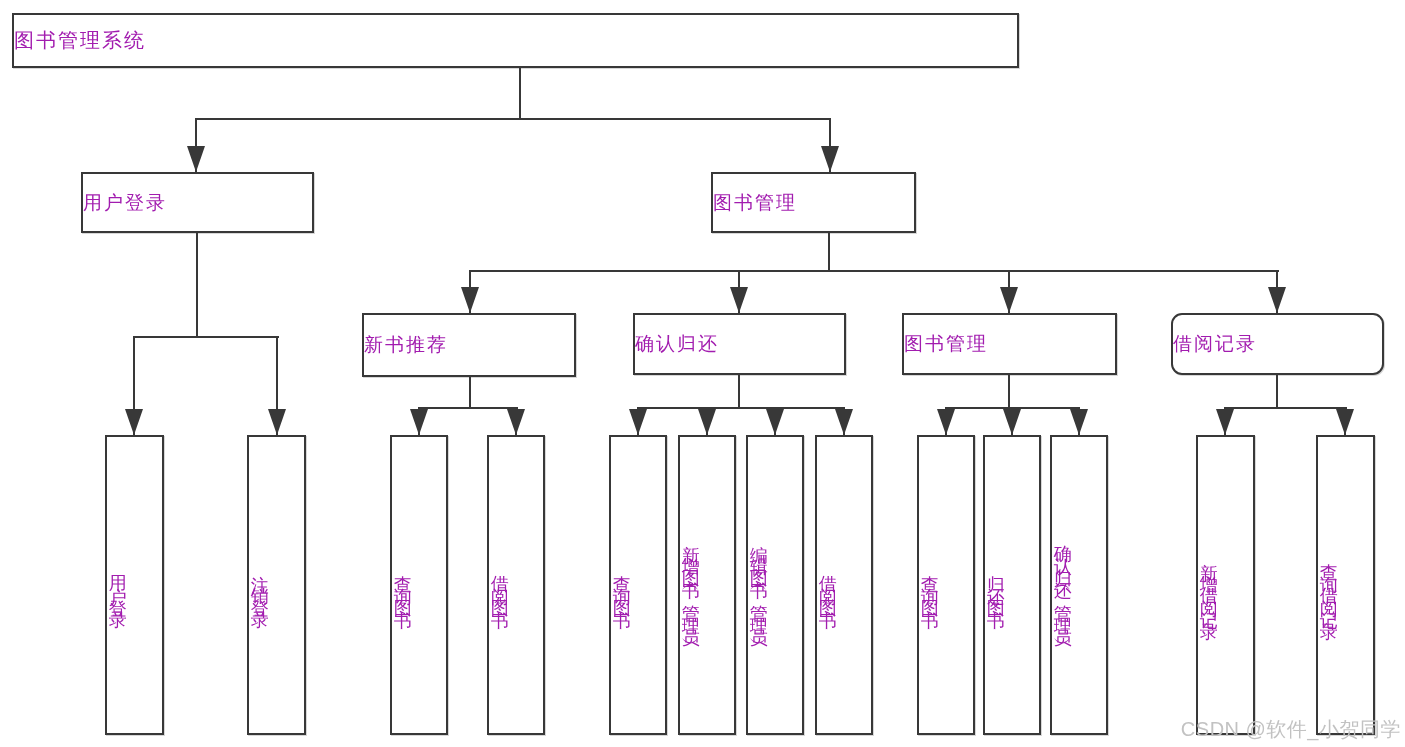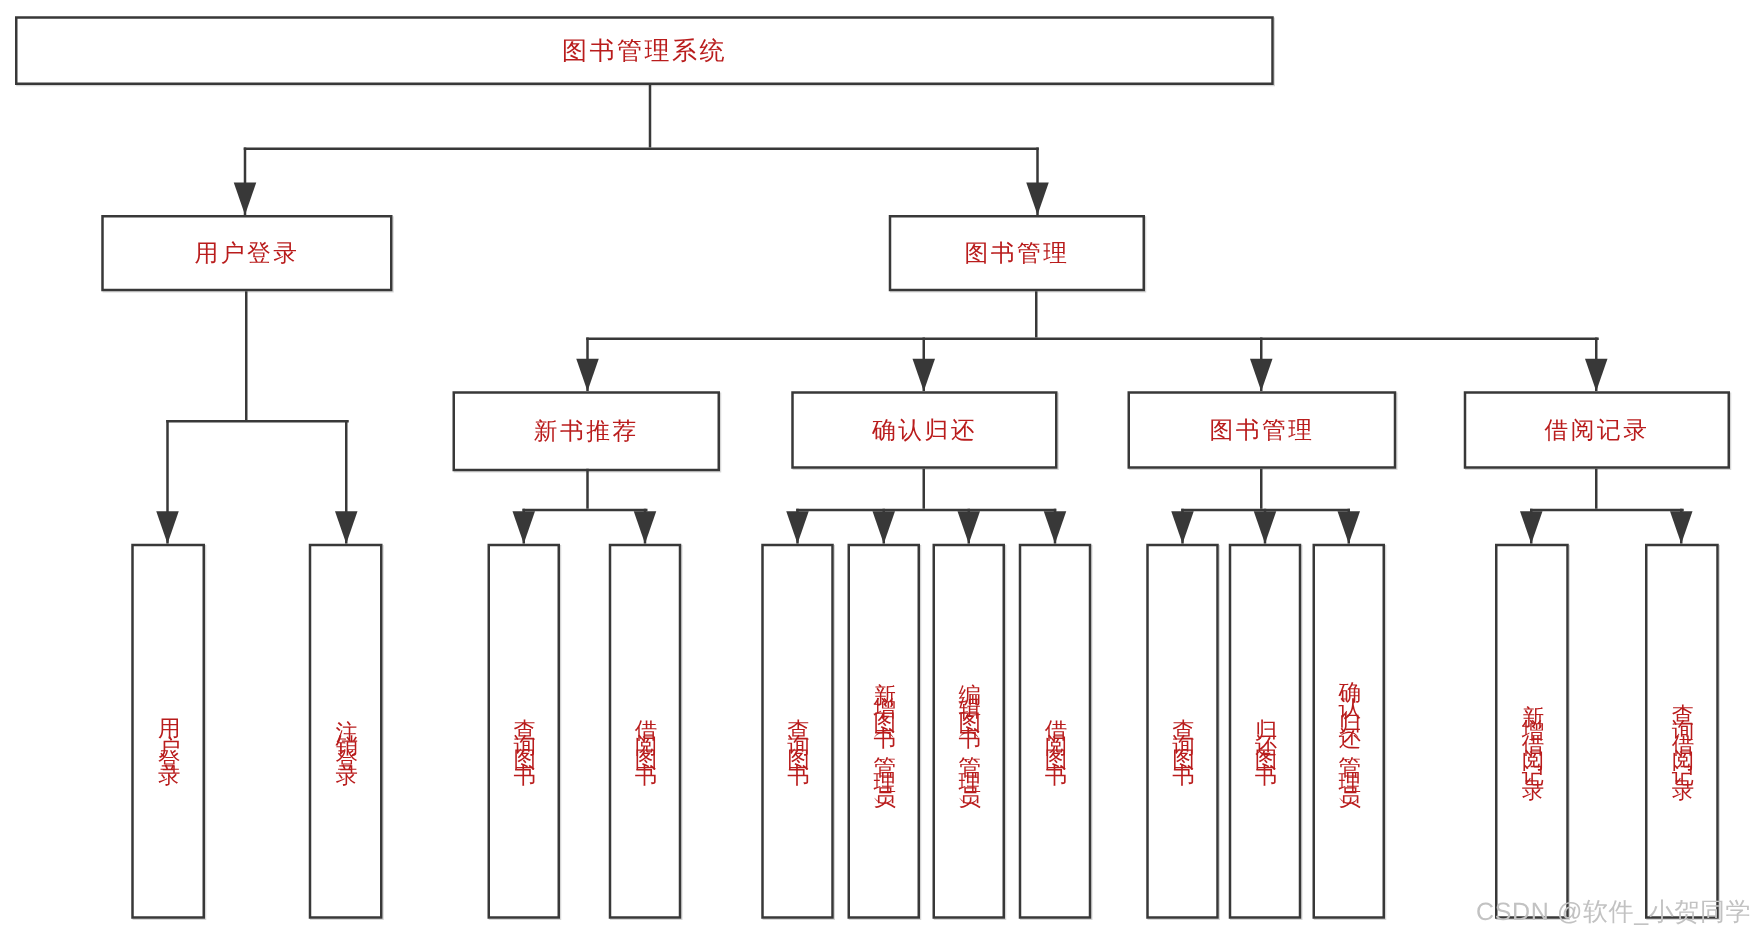--- a/index.html
+++ b/index.html
@@ -12,22 +12,22 @@
     background: #ffffff;
     overflow: hidden;
   }
   .node {
     position: absolute;
     background: #ffffff;
     border: 2px solid #383838;
     box-shadow: 1px 1px 0 rgba(140,140,140,0.35);
     display: flex;
     align-items: center;
-    justify-content: center;
-    color: #b91c1c;
+    justify-content: flex-start;
+    color: #a21caf;
   }
   .hnode { font-size: 19px; letter-spacing: 2px; }
   .root  { font-size: 20px; }
   .vnode span {
     writing-mode: vertical-rl;
     text-orientation: mixed;
     font-size: 18px;
     line-height: 1.1;
     letter-spacing: 12px;
     white-space: nowrap;
@@ -89,21 +89,21 @@
 
   <div class="node hnode" style="left:362px; top:313px; width:214px; height:64px;font-family:Liberation Mono, monospace;">
     <span>新书推荐</span>
   </div>
   <div class="node hnode" style="left:633px; top:313px; width:213px; height:62px;">
     <span>确认归还</span>
   </div>
   <div class="node hnode" style="left:902px; top:313px; width:215px; height:62px;">
     <span>图书管理</span>
   </div>
-  <div class="node hnode" style="left:1171px; top:313px; width:213px; height:62px;">
+  <div class="node hnode" style="left:1171px; top:313px; width:213px; height:62px;border-radius:11px;">
     <span>借阅记录</span>
   </div>
 
   <div class="line" style="left:469px; top:375px; width:2px; height:32px;"></div>
   <div class="line" style="left:418px; top:407px; width:100px; height:2px;"></div>
   <div class="drop" style="left:418px; top:407px; height:28px;"></div>
   <div class="drop" style="left:515px; top:407px; height:28px;"></div>
 
   <div class="line" style="left:738px; top:375px; width:2px; height:32px;"></div>
   <div class="line" style="left:637px; top:407px; width:208px; height:2px;"></div>

